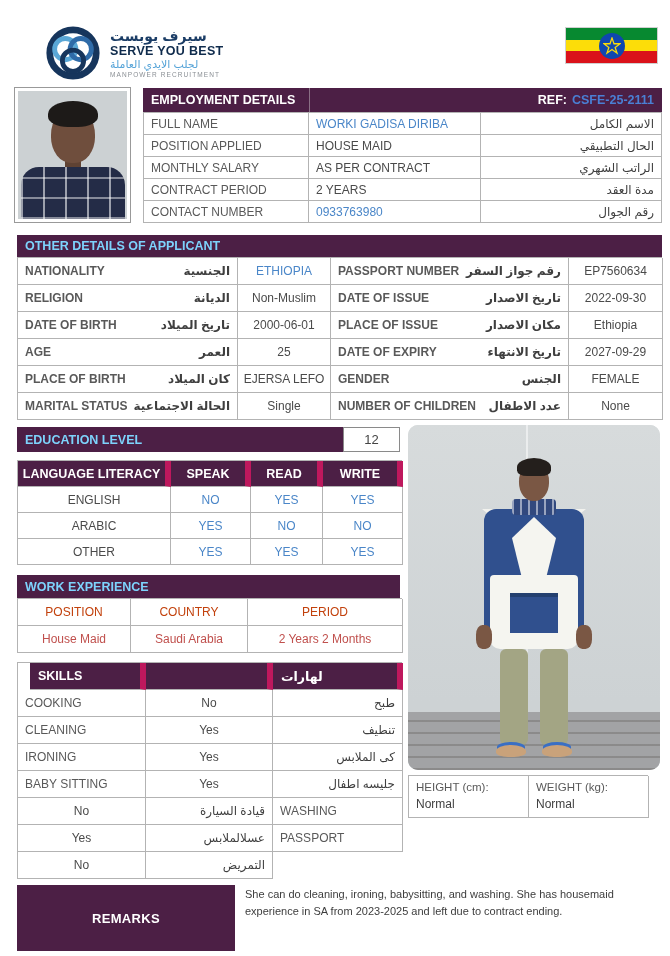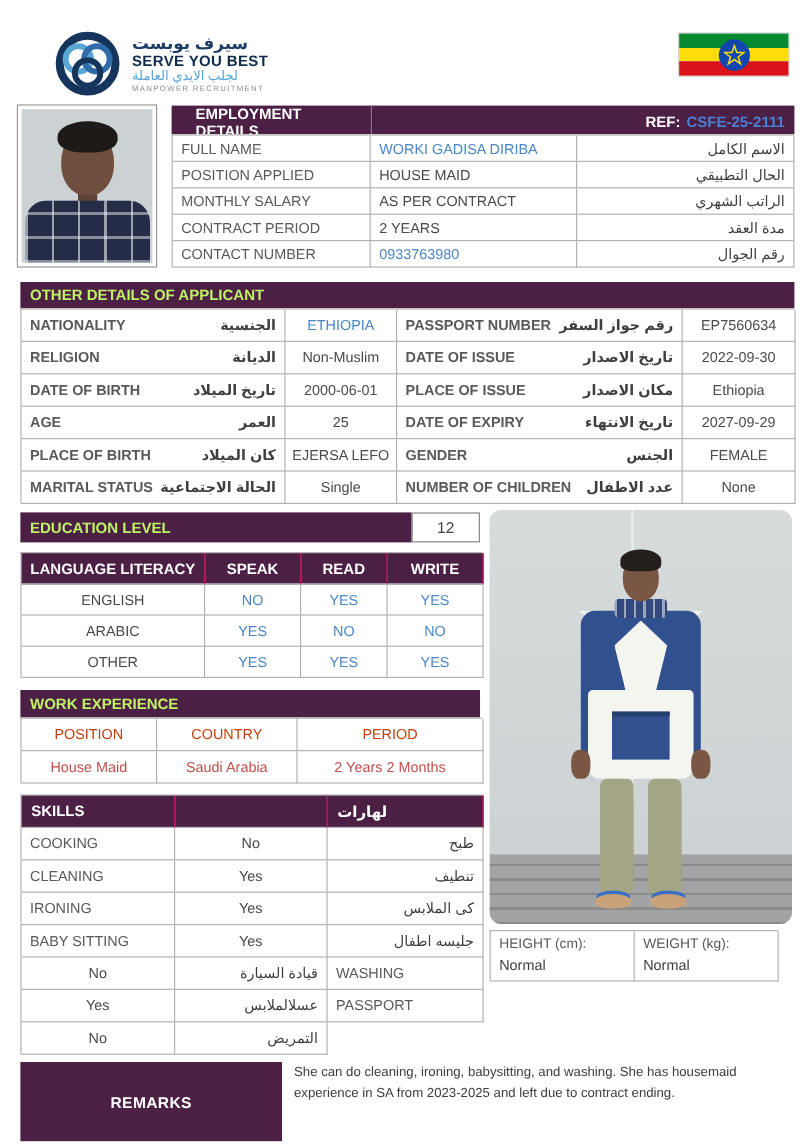--- a/index.html
+++ b/index.html
@@ -25,37 +25,37 @@
   .portrait { position:relative; width:100%; height:100%; background:#ccd1d3; overflow:hidden; }
   .p-head { position:absolute; left:50%; top:16px; transform:translateX(-50%); width:44px; height:56px; background:#6f4e3d; border-radius:50% 50% 46% 46%; }
   .p-hair { position:absolute; left:50%; top:10px; transform:translateX(-50%); width:50px; height:26px; background:#1d1a18; border-radius:50% 50% 40% 40%; }
   .p-neck { position:absolute; left:50%; top:66px; transform:translateX(-50%); width:16px; height:18px; background:#5f4233; }
   .p-shirt { position:absolute; left:50%; bottom:0; transform:translateX(-50%); width:104px; height:52px; border-radius:18px 18px 0 0;
              background:#242c47;
              background-image:repeating-linear-gradient(90deg, rgba(255,255,255,.55) 0 2px, transparent 2px 22px),
                               repeating-linear-gradient(0deg, rgba(255,255,255,.45) 0 2px, transparent 2px 20px); }
 
   
-  .bar { background:#4C1F45; color:#bef264; font-weight:bold; font-size:12.5px; display:flex; align-items:center; padding:0 8px; }
+  .bar { background:#4C1F45; color:#7dd3fc; font-weight:bold; font-size:12.5px; display:flex; align-items:center; padding:0 8px; }
   .grid { display:grid; border-left:1px solid #b3b3b3; border-top:1px solid #b3b3b3; background:#fff; }
   .cell { border-right:1px solid #b3b3b3; border-bottom:1px solid #b3b3b3; display:flex; align-items:center; font-size:12px; color:#4a4a4a; overflow:hidden; white-space:nowrap; }
   .cell.pad { padding:0 7px; }
   .cell.center { justify-content:center; }
   .cell.right { justify-content:flex-end; padding:0 7px; }
-  .cell.hdr { background:#4C1F45; color:#fff; font-weight:bold; font-size:12.5px; border-right:1px solid #be185d; }
+  .cell.hdr { background:#4C1F45; color:#fff; font-weight:bold; font-size:12.5px; border-right:6px solid #be185d; }
   .lbl { color:#595959; }
   .ar { color:#3f3f3f; }
   .blue { color:#4a86c8; }
   .dblue { color:#c2410c; }
   .red { color:#C0504D; }
   .split { justify-content:space-between; padding:0 7px;font-weight:bold; }
 
   
   .emp-head { position:absolute; left:143px; top:88px; width:519px; height:24px; display:grid; grid-template-columns:167px 1fr; background:#4C1F45; }
-  .emp-head .t { color:#fff; font-weight:bold; font-size:12.5px; display:flex; align-items:center; padding:0 20px; border-right:1px solid #8a6f85; }
+  .emp-head .t { color:#fff; font-weight:bold; font-size:12.5px; display:flex; align-items:center; padding:0 8px; border-right:1px solid #8a6f85; }
   .emp-head .r { display:flex; align-items:center; justify-content:flex-end; padding:0 8px; font-size:12.5px; font-weight:bold; color:#fff; gap:5px; }
   .emp-head .r .refv { color:#4a7fd4; }
   .emp-grid { position:absolute; left:143px; top:112px; width:519px; grid-template-columns:165px 172px 1fr; grid-auto-rows:22px; }
 
   
   .other-bar { position:absolute; left:17px; top:235px; width:645px; height:22px; }
   .other-grid { position:absolute; left:17px; top:257px; width:645px; grid-template-columns:220px 93px 238px 94px; grid-auto-rows:27px; }
 
   
   .edu { position:absolute; left:17px; top:427px; width:383px; height:25px; display:flex; }
@@ -67,21 +67,21 @@
   .lang-grid .hdr { justify-content:center; }
   .lang-grid .name { justify-content:center; color:#4a4a4a; }
   .lang-grid .v { justify-content:center; color:#4a86c8; }
 
   
   .work-bar { position:absolute; left:17px; top:575px; width:383px; height:23px; }
   .work-grid { position:absolute; left:17px; top:598px; width:385px; grid-template-columns:113px 117px 155px; grid-auto-rows:27px; }
 
   
   .skill-grid { position:absolute; left:17px; top:662px; width:385px; grid-template-columns:128px 127px 130px; grid-auto-rows:27px; }
-  .skill-grid .h0 { padding:0 8px; }
+  .skill-grid .h0 { padding:0 8px;margin-left:12px; }
   .skill-grid .h2 { justify-content:flex-end; padding:0 8px; direction:rtl; }
 
   
   .fullbody { position:absolute; left:408px; top:425px; width:252px; height:345px; border-radius:10px; background:#d5d9da; overflow:hidden; }
   .fb-wall { position:absolute; inset:0; background:linear-gradient(180deg,#d7dbdc 0%,#cdd2d4 80%); }
   .fb-wall:before { content:""; position:absolute; left:118px; top:0; width:2px; height:70%; background:rgba(255,255,255,.5); }
   .fb-floor { position:absolute; left:0; right:0; bottom:0; height:58px;
               background:#a2a3a5;
               background-image:repeating-linear-gradient(0deg, rgba(120,118,116,.55) 0 2px, transparent 2px 12px); }
   .fig { position:absolute; left:50%; transform:translateX(-50%); }

